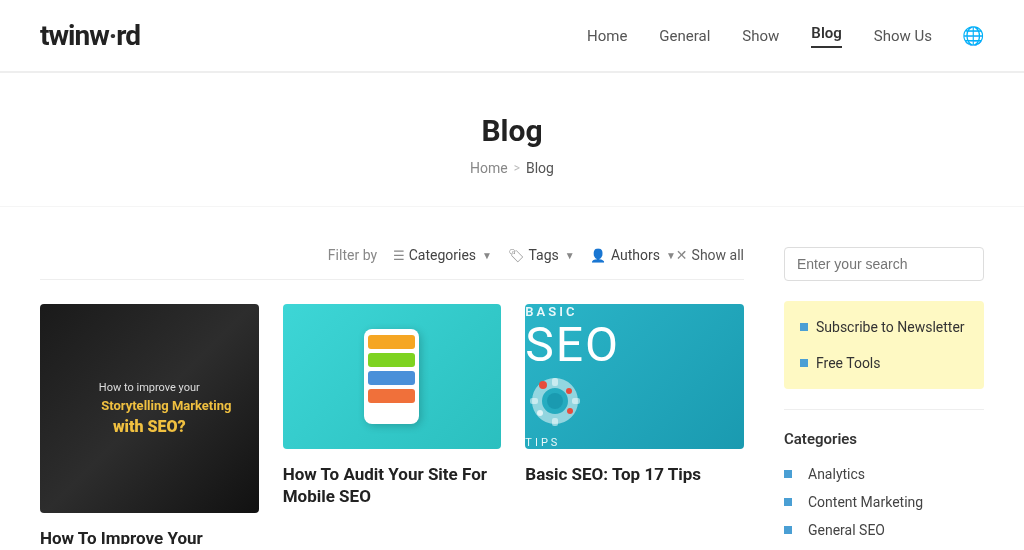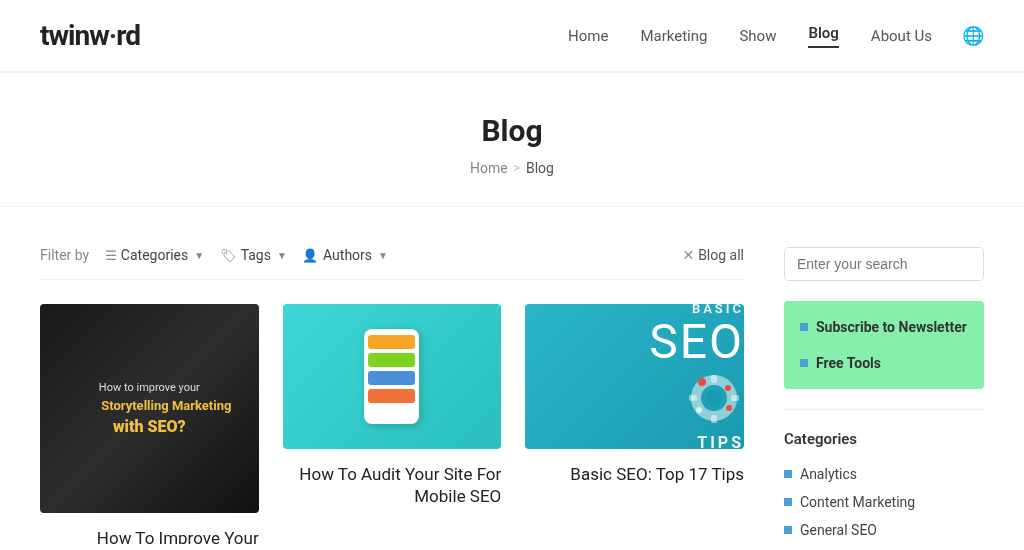--- a/index.html
+++ b/index.html
@@ -77,25 +77,24 @@
       gap: 40px;
     }
 
     
     .content { flex: 1; min-width: 0; }
 
     
     .filter-bar {
       display: flex;
       align-items: center;
-      justify-content: space-between;
+      justify-content: flex-end;
       padding: 16px 0;
       border-bottom: 1px solid #eee;
       margin-bottom: 24px;
-      gap: 39px;
     }
     .filter-left {
       display: flex;
       align-items: center;
       gap: 16px;
       font-size: 14px;
       color: #555;
     }
     .filter-left span.label { color: #888; }
     .filter-item {
@@ -180,25 +179,24 @@
     .card-thumb-3 {
       background: linear-gradient(135deg, #2bb5c8 0%, #1a9ab0 100%);
       display: flex;
       align-items: center;
       justify-content: center;
       flex-direction: column;
     }
 
     .card-title {
       font-size: 17px;
-      font-weight: 400;
+      font-weight: 700;
       color: #222;
       line-height: 1.3;
       margin-bottom: 6px;
-      text-align: right;
     }
 
     
     .sidebar {
       width: 200px;
       flex-shrink: 0;
       padding-top: 16px;
     }
 
     
@@ -208,25 +206,24 @@
       border: 1px solid #ddd;
       border-radius: 4px;
       font-size: 14px;
       color: #999;
       outline: none;
       margin-bottom: 20px;
     }
 
     
     .sidebar-links {
-      background: #86efac;
+      background: #fef9c3;
       border-radius: 4px;
       padding: 8px 0;
       margin-bottom: 20px;
-      font-weight: bold;
     }
     .sidebar-link-item {
       display: flex;
       align-items: center;
       gap: 8px;
       padding: 10px 16px;
       font-size: 14px;
       color: #333;
       cursor: pointer;
     }
@@ -240,21 +237,21 @@
     
     .sidebar-section-title {
       font-size: 15px;
       font-weight: 600;
       color: #333;
       margin-bottom: 12px;
     }
     .category-item {
       display: flex;
       align-items: center;
-      gap: 8px;
+      gap: 16px;
       padding: 6px 0;
       font-size: 14px;
       color: #444;
       cursor: pointer;
     }
 
     .divider {
       height: 1px;
       background: #eee;
       margin: 20px 0;
@@ -268,24 +265,24 @@
   </style>
 </head>
 <body>
 
 <header class="header">
   <div class="logo">
     <span>twinw<span style="color:#333;">·</span>rd</span>
   </div>
   <nav class="nav">
     <a href="#">Home</a>
-    <a href="#">Marketing</a>
+    <a href="#">General</a>
     <a href="#">Show</a>
     <a href="#" class="active">Blog</a>
-    <a href="#">About Us</a>
+    <a href="#">Show Us</a>
     <div class="globe-icon">🌐</div>
   </nav>
 </header>
 
 <div class="header-divider"></div>
 
 <section class="hero">
   <h1>Blog</h1>
   <nav class="breadcrumb">
     <a href="#">Home</a>
@@ -314,21 +311,21 @@
           <span class="arrow">▼</span>
         </div>
         <div class="filter-item">
           <span class="icon">👤</span>
           <span>Authors</span>
           <span class="arrow">▼</span>
         </div>
       </div>
       <div class="show-all">
         <span class="x">✕</span>
-        <span>Blog all</span>
+        <span>Show all</span>
       </div>
     </div>
 
     <div class="card-grid">
 
       <div class="card">
         <div class="card-thumb card-thumb-1 card-thumb-img" style="display:flex;flex-direction:column;align-items:center;justify-content:center;text-align:center;padding:12px;">
           <div class="line1">How to improve your</div>
           <div class="line2">Storytelling Marketing</div>
           <div class="line3">
@@ -344,41 +341,41 @@
             <div class="mobile-bar bar-yellow"></div>
             <div class="mobile-bar bar-green"></div>
             <div class="mobile-bar bar-blue"></div>
             <div class="mobile-bar bar-orange"></div>
           </div>
         </div>
         <div class="card-title">How To Audit Your Site For Mobile SEO</div>
       </div>
 
       <div class="card">
-        <div class="card-thumb card-thumb-3" style="flex-direction:column;display:flex;align-items:flex-end;justify-content:center;gap:2px;">
+        <div class="card-thumb card-thumb-3" style="flex-direction:column;display:flex;align-items:flex-start;justify-content:center;gap:2px;">
           <div style="font-size:13px;letter-spacing:3px;color:rgba(255,255,255,0.9);font-weight:600;">BASIC</div>
           <div style="font-size:48px;font-weight:400;color:#fff;letter-spacing:2px;line-height:1;">SEO</div>
           <div style="position:relative;margin:2px 0;">
             <svg width="60" height="55" viewBox="0 0 60 55">
 
               <circle cx="30" cy="28" r="18" fill="none" stroke="rgba(255,255,255,0.5)" stroke-width="10"></circle>
               <circle cx="30" cy="28" r="8" fill="#1a9ab0"></circle>
 
               <rect x="27" y="5" width="6" height="8" rx="2" fill="rgba(255,255,255,0.5)"></rect>
               <rect x="27" y="45" width="6" height="8" rx="2" fill="rgba(255,255,255,0.5)"></rect>
               <rect x="5" y="25" width="8" height="6" rx="2" fill="rgba(255,255,255,0.5)"></rect>
               <rect x="47" y="25" width="8" height="6" rx="2" fill="rgba(255,255,255,0.5)"></rect>
 
               <circle cx="18" cy="12" r="4" fill="#e74c3c"></circle>
               <circle cx="44" cy="18" r="3" fill="#e74c3c"></circle>
               <circle cx="15" cy="40" r="3" fill="rgba(255,255,255,0.7)"></circle>
               <circle cx="45" cy="38" r="3" fill="#e74c3c"></circle>
             </svg>
           </div>
-          <div style="font-size:16px;letter-spacing:3px;color:rgba(255,255,255,0.9);font-weight:700;">TIPS</div>
+          <div style="font-size:11px;letter-spacing:3px;color:rgba(255,255,255,0.9);font-weight:400;">TIPS</div>
         </div>
         <div class="card-title">Basic SEO: Top 17 Tips</div>
       </div>
 
     </div>
   </div>
 
   <aside class="sidebar">
     <input type="text" class="search-box" placeholder="Enter your search" style="">
 

